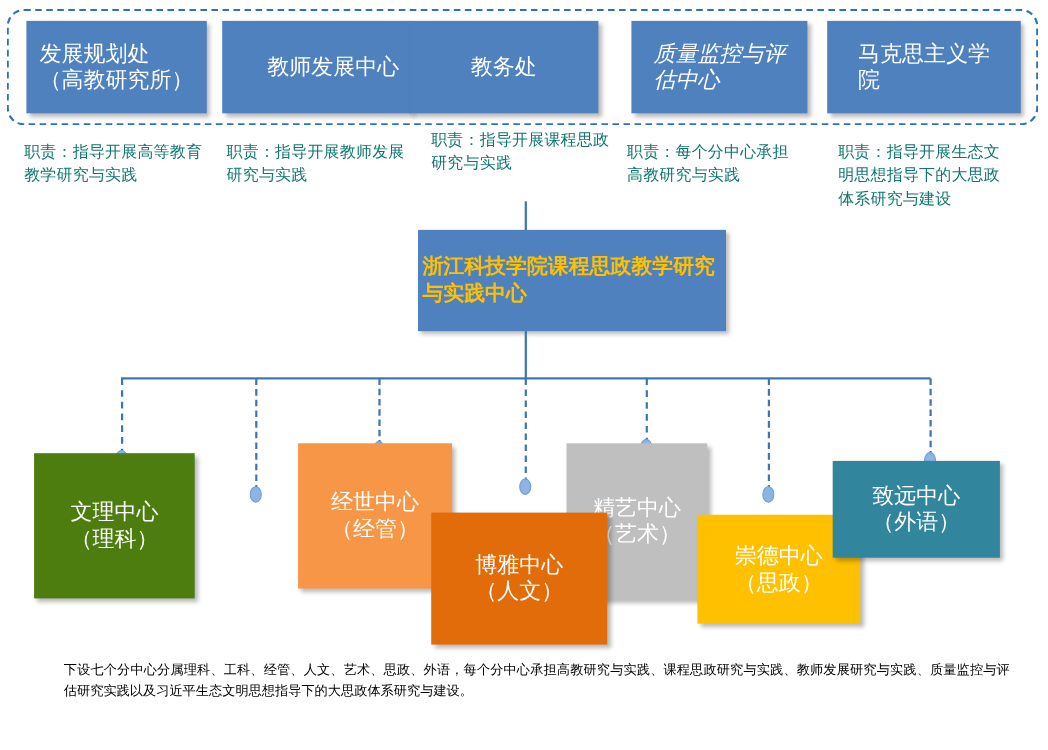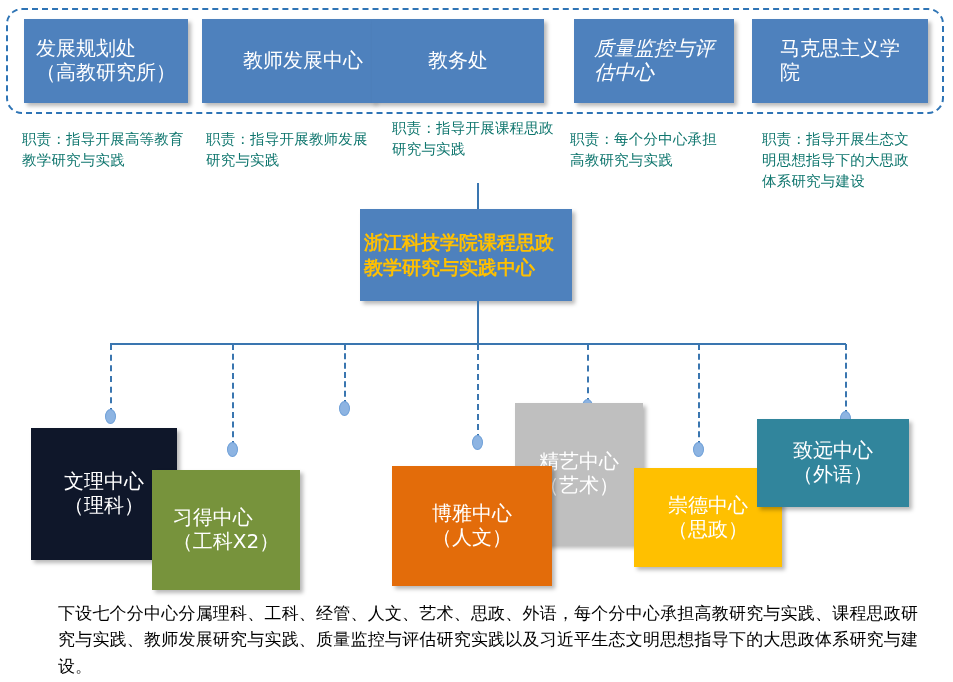--- a/index.html
+++ b/index.html
@@ -59,23 +59,23 @@
     font-size: 14.5px;
     color: #0f766e;
     line-height: 1.45;
     text-align: left;
     white-space: pre-line;
     letter-spacing: 0.2px;
   }
 
   
   .center-box {
-    left: 360px;
+    left: 380px;
     top: 209px;
-    width: 212px;
+    width: 280px;
     height: 92px;
     background: #4E81BD;
     color: #FFC000;
     font-size: 19px;
     font-weight: bold;
     line-height: 1.3;
   }
 
   
   .line-solid {
@@ -101,21 +101,21 @@
   .sub-box {
     font-size: 20px;
   }
 
   
   .footer-note {
     position: absolute;
     left: 58px;
     top: 600px;
     width: 860px;
-    font-size: 17px;
+    font-size: 12px;
     color: #000000;
     line-height: 1.55;
     text-align: justify;
   }
 </style>
 </head>
 <body>
 
 <div id="canvas">
 
@@ -152,28 +152,28 @@
   <div class="v-dash" style="left:845px; top:344px; height:72px;"></div>
 
   <div class="node-dot" style="left:105px; top:409px;"></div>
   <div class="node-dot" style="left:227px; top:442px;"></div>
   <div class="node-dot" style="left:339px; top:401px;"></div>
   <div class="node-dot" style="left:472px; top:435px;"></div>
   <div class="node-dot" style="left:582px; top:399px;"></div>
   <div class="node-dot" style="left:693px; top:442px;"></div>
   <div class="node-dot" style="left:840px; top:411px;"></div>
 
-  <div class="box sub-box" style="left:31px;  top:428px; width:146px; height:132px; background:#0f172a; z-index:3;">
+  <div class="box sub-box" style="left:31px;  top:412px; width:146px; height:132px; background:#4d7c0f; z-index:3;">
     <span><span>文理中心</span><br><span>（理科）</span></span>
   </div>
 
-  <div class="box sub-box" style="left:152px; top:470px; width:148px; height:120px; background:#77933C; z-index:4;">
-    <span><span>习得中心</span><br><span>（工科X2）</span></span>
+
+  <div class="box sub-box" style="left:271px; top:403px; width:140px; height:132px; background:#F79646; z-index:3;">
+    <span><span>经世中心</span><br><span>（经管）</span></span>
   </div>
-
 
   <div class="box sub-box" style="left:392px; top:466px; width:160px; height:120px; background:#E36C0A; z-index:5;">
     <span><span>博雅中心</span><br><span>（人文）</span></span>
   </div>
 
   <div class="box sub-box" style="left:515px; top:403px; width:128px; height:142px; background:#BFBFBF; z-index:3;">
     <span><span>精艺中心</span><br><span>（艺术）</span></span>
   </div>
 
   <div class="box sub-box" style="left:634px; top:468px; width:148px; height:99px; background:#FFC000; z-index:4;">

